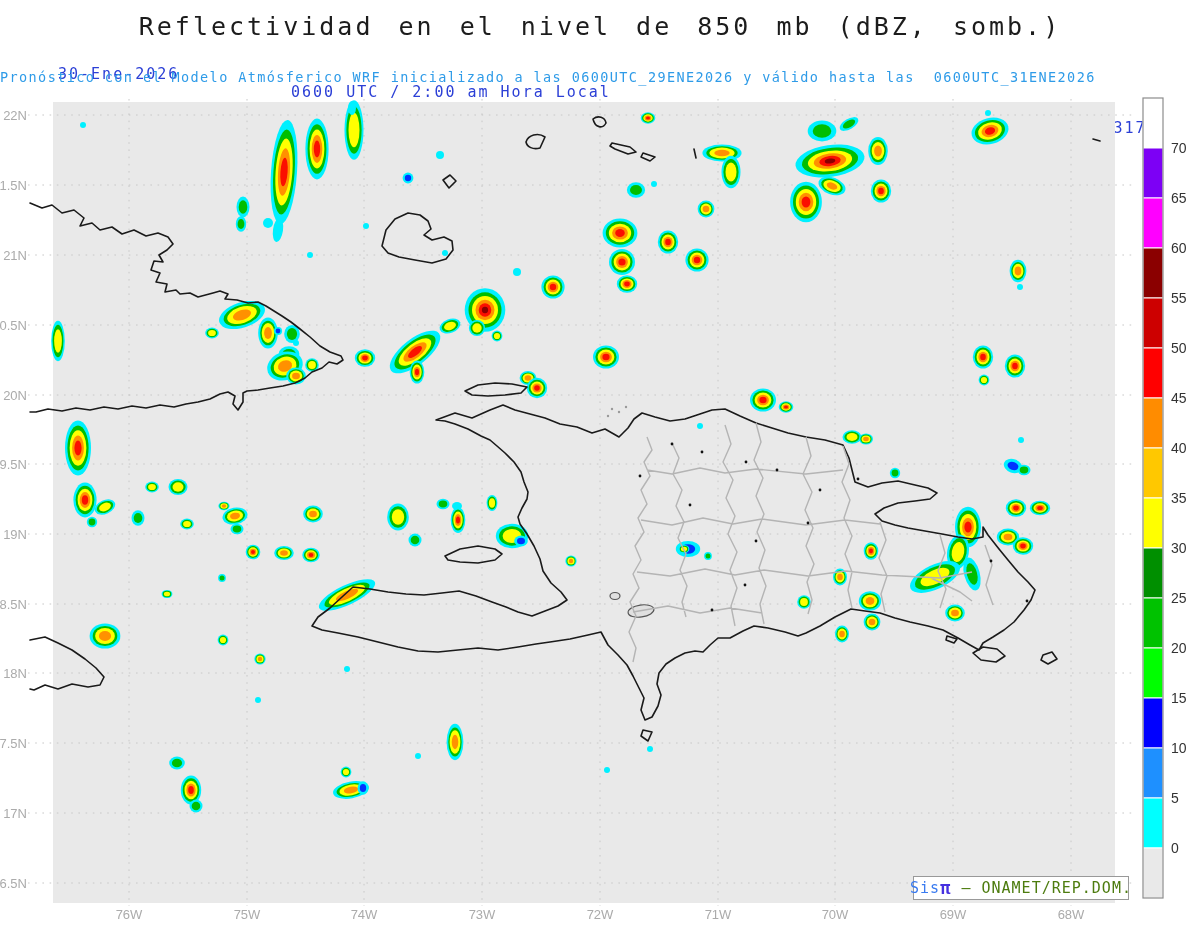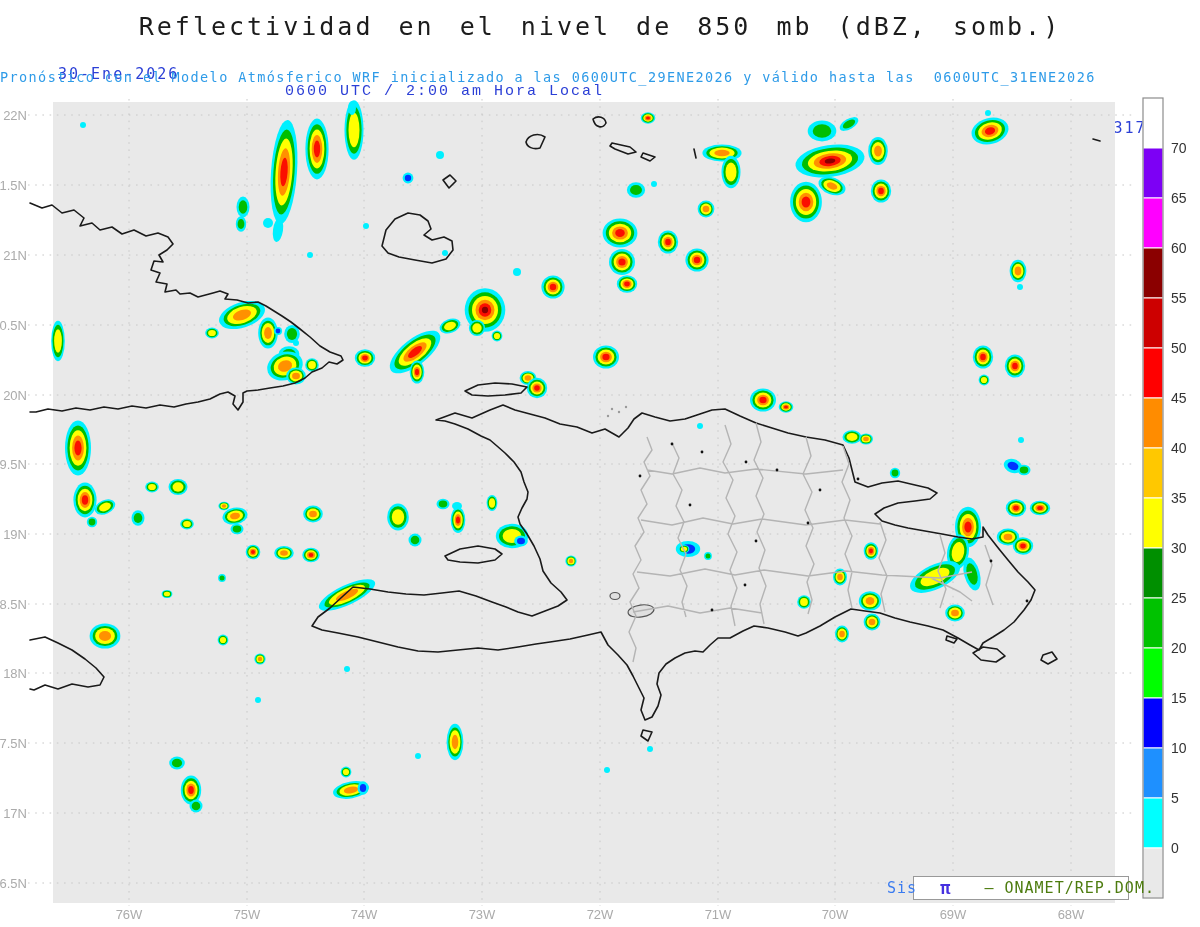--- a/index.html
+++ b/index.html
@@ -3,33 +3,33 @@
 <meta charset="utf-8">
 <style>
   html,body{margin:0;padding:0;background:#ffffff;}
   .page{position:relative;width:1200px;height:927px;background:#ffffff;overflow:hidden;
         font-family:"DejaVu Sans Mono", monospace;}
   .title{position:absolute;top:5px;left:0;width:1200px;text-align:center;
          font-size:25px;letter-spacing:3px;word-spacing:7px;color:#1c1c1c;white-space:pre;margin-top:7px;}
   .sub1{position:absolute;top:47px;left:0;width:996px;height:20px;color:#2b3fd6;
         font-size:15px;letter-spacing:2px;white-space:pre;}
   .sub1 .date{position:absolute;left:58px;}
-  .sub1 .time{position:absolute;left:285px;font-family:Liberation Mono, monospace;}
+  .sub1 .time{position:absolute;left:291px;}
   .sub1 .vmin{position:absolute;left:742px;}
   .sub1 .vmax{position:absolute;left:937px;}
   .sub2{position:absolute;top:69px;left:0;width:1067px;text-align:center;color:#2e9be8;
         font-size:13.5px;letter-spacing:1.4px;white-space:pre;}
   svg{position:absolute;top:0;left:0;}
   .tick-label{font:13px "Liberation Sans", sans-serif;fill:#ababab;}
   .cb-label{font:14px "Liberation Sans", sans-serif;fill:#333333;}
   .coast{fill:none;stroke:#1a1a1a;stroke-width:1.6;stroke-linejoin:round;stroke-linecap:round;}
   .prov{fill:none;stroke:#b4b4b4;stroke-width:1.4;stroke-linejoin:round;}
   .attr-box{position:absolute;left:913px;top:876px;width:214px;height:22px;background:#ffffff;
             border:1.5px solid #999;display:flex;align-items:center;justify-content:center;
-            font-size:15px;letter-spacing:1px;white-space:pre;gap:23px;}
+            font-size:15px;letter-spacing:1px;white-space:pre;}
   .attr-box .brand{color:#3a7bf0;}
   .attr-box .pi{color:#4631e0;font-size:17px;font-weight:bold;line-height:1;}
   .attr-box .org{color:#4d7c0f;}
 </style>
 </head>
 <body>
 
 <div class="page">
 
   <div class="title">Reflectividad en el nivel de 850 mb (dBZ, somb.)</div>

